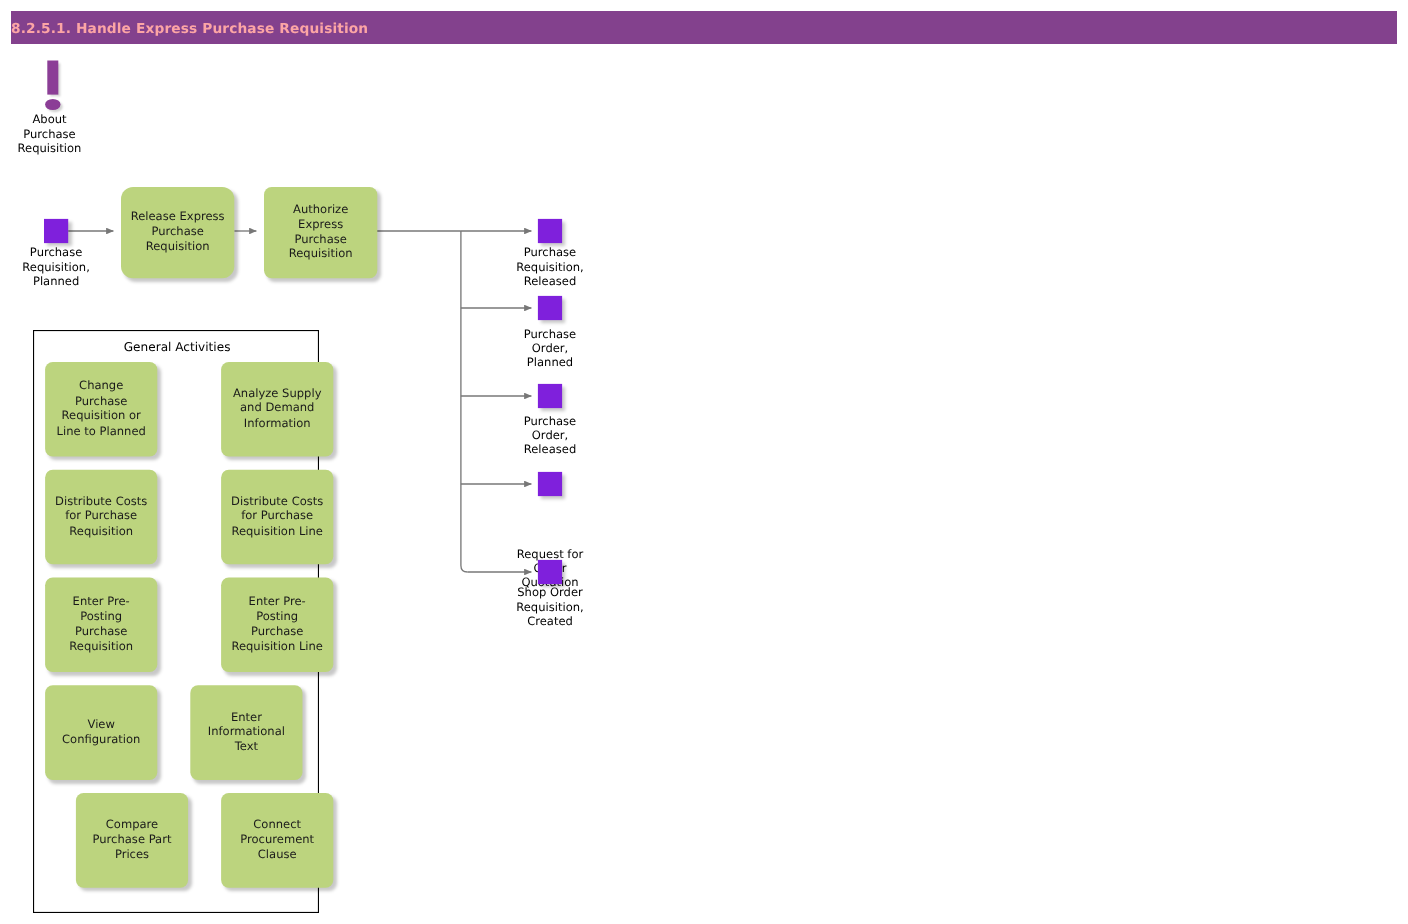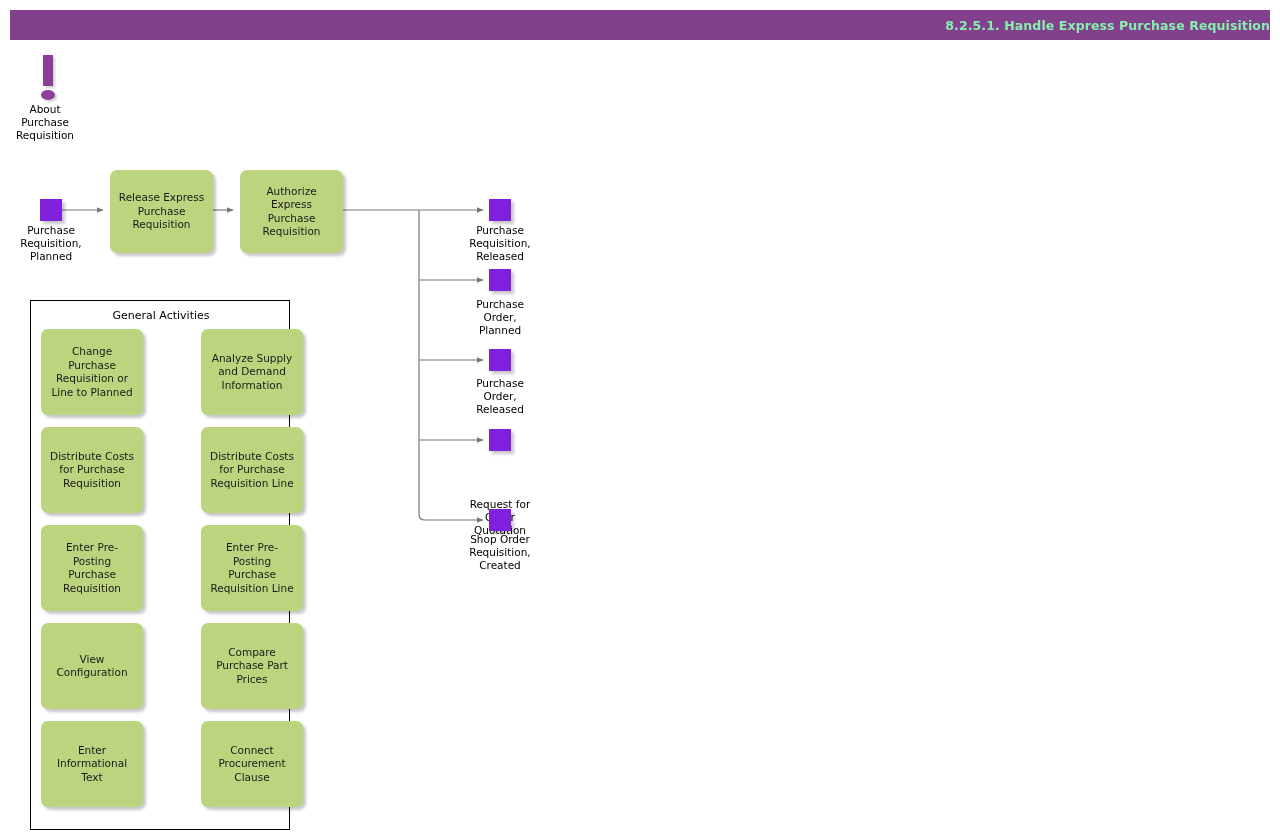--- a/index.html
+++ b/index.html
@@ -20,26 +20,26 @@
   }
 
   
   .titlebar {
     position: absolute;
     left: 10px;
     top: 10px;
     width: 1260px;
     height: 30px;
     background: #83418D;
-    color: #86efac;
+    color: #fca5a5;
     font-size: 12.5px;
     font-weight: bold;
     display: flex;
     align-items: center;
-    justify-content: flex-end;
+    justify-content: flex-start;
     letter-spacing: 0.1px;
   }
 
   
   .about-group {
     position: absolute;
     left: 8px;
     top: 55px;
     width: 74px;
     text-align: center;
@@ -201,21 +201,21 @@
     <div class="excl-icon">
       <div class="excl-bar"></div>
       <div class="excl-dot"></div>
     </div>
     <div class="node-label">About<br>Purchase<br>Requisition</div>
   </div>
 
   <div class="state" style="left:40px; top:199px;"></div>
   <div class="state-label" style="left:-9px; top:224px;">Purchase<br>Requisition,<br>Planned</div>
 
-  <div class="proc-box" style="left:110px; top:170px; width:103px; height:83px;">
+  <div class="proc-box" style="left:110px; top:170px; width:103px; height:83px;border-radius:11px;">
     <span>Release Express<br>Purchase<br>Requisition</span>
   </div>
 
   <div class="proc-box" style="left:240px; top:170px; width:103px; height:83px;">
     <span>Authorize<br>Express<br>Purchase<br>Requisition</span>
   </div>
 
   <div class="state" style="left:489px; top:199px;"></div>
   <div class="state-label" style="left:440px; top:224px;">Purchase<br>Requisition,<br>Released</div>
 
@@ -248,25 +248,25 @@
       </div>
       <div class="ga-cell">
         <span>Enter Pre-<br>Posting<br>Purchase<br>Requisition</span>
       </div>
       <div class="ga-cell col2">
         <span>Enter Pre-<br>Posting<br>Purchase<br>Requisition Line</span>
       </div>
       <div class="ga-cell">
         <span>View<br>Configuration</span>
       </div>
+      <div class="ga-cell">
+        <span>Enter<br>Informational<br>Text</span>
+      </div>
       <div class="ga-cell col2">
         <span>Compare<br>Purchase Part<br>Prices</span>
       </div>
-      <div class="ga-cell">
-        <span>Enter<br>Informational<br>Text</span>
-      </div>
       <div class="ga-cell col2">
         <span>Connect<br>Procurement<br>Clause</span>
       </div>
     </div>
   </div>
 
 </div>
 
 </body></html>

